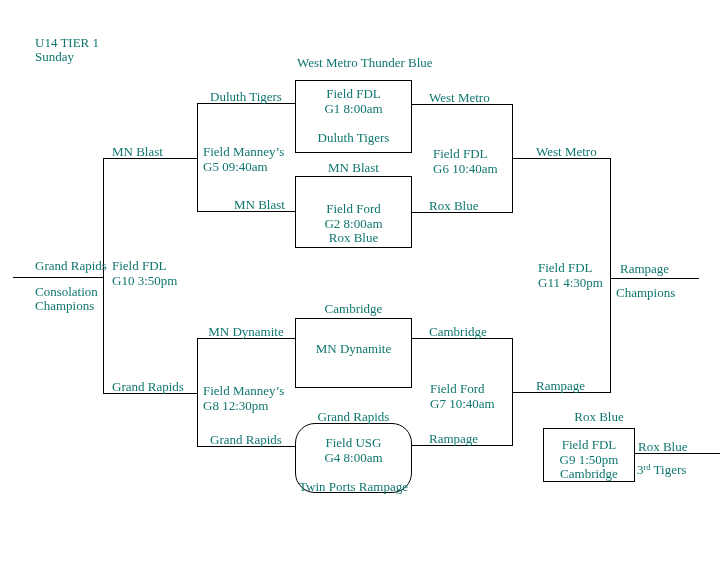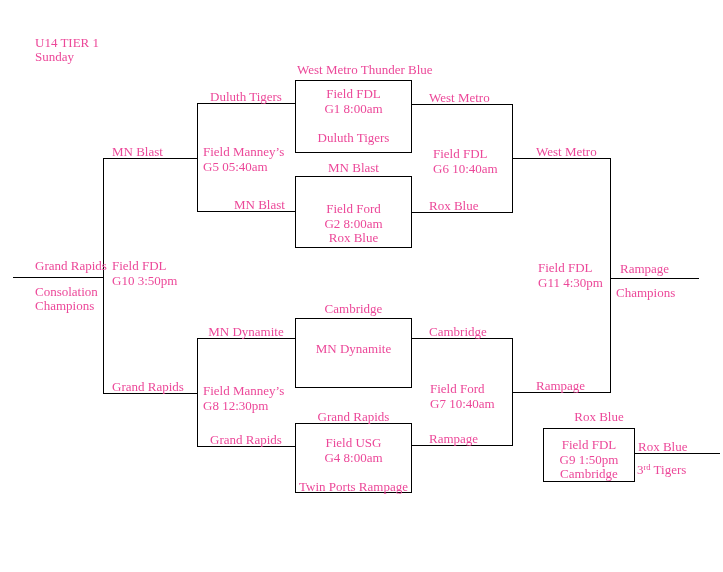--- a/index.html
+++ b/index.html
@@ -3,39 +3,39 @@
 <meta charset="utf-8">
 <style>
   html, body { margin: 0; padding: 0; background: #ffffff; }
   .page {
     position: relative;
     width: 723px;
     height: 572px;
     background: #ffffff;
     font-family: "Liberation Serif", "DejaVu Serif", serif;
     font-size: 13px;
-    color: #ec4899;
+    color: #0f766e;
     overflow: hidden;
   }
   .lbl { position: absolute; white-space: nowrap; line-height: 13px; }
   .ctr { text-align: center; }
   .hline { position: absolute; height: 1px; background: #000000; }
   .vline { position: absolute; width: 1px; background: #000000; }
   .gbox {
     position: absolute;
     border: 1px solid #000000;
     box-sizing: border-box;
     background: #ffffff;
     text-align: center;
   }
   .gbox .bl { height: 14.5px; line-height: 14.5px; white-space: nowrap; }
   .g1b { padding-top: 6px; }
   .g2b { padding-top: 25px; }
   .g3b { padding-top: 8px; }
-  .g4b { padding-top: 12px; }
+  .g4b { padding-top: 12px; border-radius: 20px; }
   .g9b { padding-top: 9px; }
   .info { position: absolute; line-height: 15px; white-space: nowrap; }
   .title { position: absolute; left: 35px; top: 36px; line-height: 14px; }
   .sup { font-size: 8.5px; vertical-align: 4px; }
   .sp { margin-left: 3px; }
 </style>
 </head>
 <body>
 
 <div class="page">
@@ -65,21 +65,21 @@
     <div class="bl">G4 8:00am</div>
     <div class="bl"></div>
     <div class="bl">Twin Ports Rampage</div>
   </div>
   <div class="gbox g9b" style="left:543px; top:428px; width:92px; height:54px;">
     <div class="bl">Field FDL</div>
     <div class="bl">G9 1:50pm</div>
     <div class="bl">Cambridge</div>
   </div>
 
-  <div class="lbl" style="left:297px; top:63px;text-align:center;">West Metro Thunder Blue</div>
+  <div class="lbl" style="left:297px; top:56px;text-align:center;">West Metro Thunder Blue</div>
   <div class="lbl ctr" style="left:295px; top:161px; width:117px;">MN Blast</div>
   <div class="lbl ctr" style="left:295px; top:302px; width:117px;">Cambridge</div>
   <div class="lbl ctr" style="left:295px; top:410px; width:117px;">Grand Rapids</div>
   <div class="lbl ctr" style="left:553px; top:410px; width:92px;">Rox Blue</div>
 
   <div class="hline" style="left:197px; top:103px; width:98px;"></div>
   <div class="hline" style="left:197px; top:211px; width:98px;"></div>
   <div class="hline" style="left:103px; top:158px; width:94px;"></div>
   <div class="hline" style="left:412px; top:104px; width:100px;"></div>
   <div class="hline" style="left:412px; top:212px; width:100px;"></div>
@@ -118,21 +118,21 @@
     <div>Consolation</div>
     <div>Champions</div>
   </div>
   <div class="lbl" style="left:620px; top:262px;">Rampage</div>
   <div class="lbl" style="left:616px; top:286px;">Champions</div>
   <div class="lbl" style="left:638px; top:440px;">Rox Blue</div>
   <div class="lbl" style="left:637px; top:461px;"><span>3</span><span class="sup">rd</span><span class="sp">Tigers</span></div>
 
   <div class="info" style="left:203px; top:144px;">
     <div>Field Manney’s</div>
-    <div>G5 05:40am</div>
+    <div>G5 09:40am</div>
   </div>
   <div class="info" style="left:433px; top:146px;">
     <div>Field FDL</div>
     <div>G6 10:40am</div>
   </div>
   <div class="info" style="left:430px; top:381px;">
     <div>Field Ford</div>
     <div>G7 10:40am</div>
   </div>
   <div class="info" style="left:203px; top:383px;">

